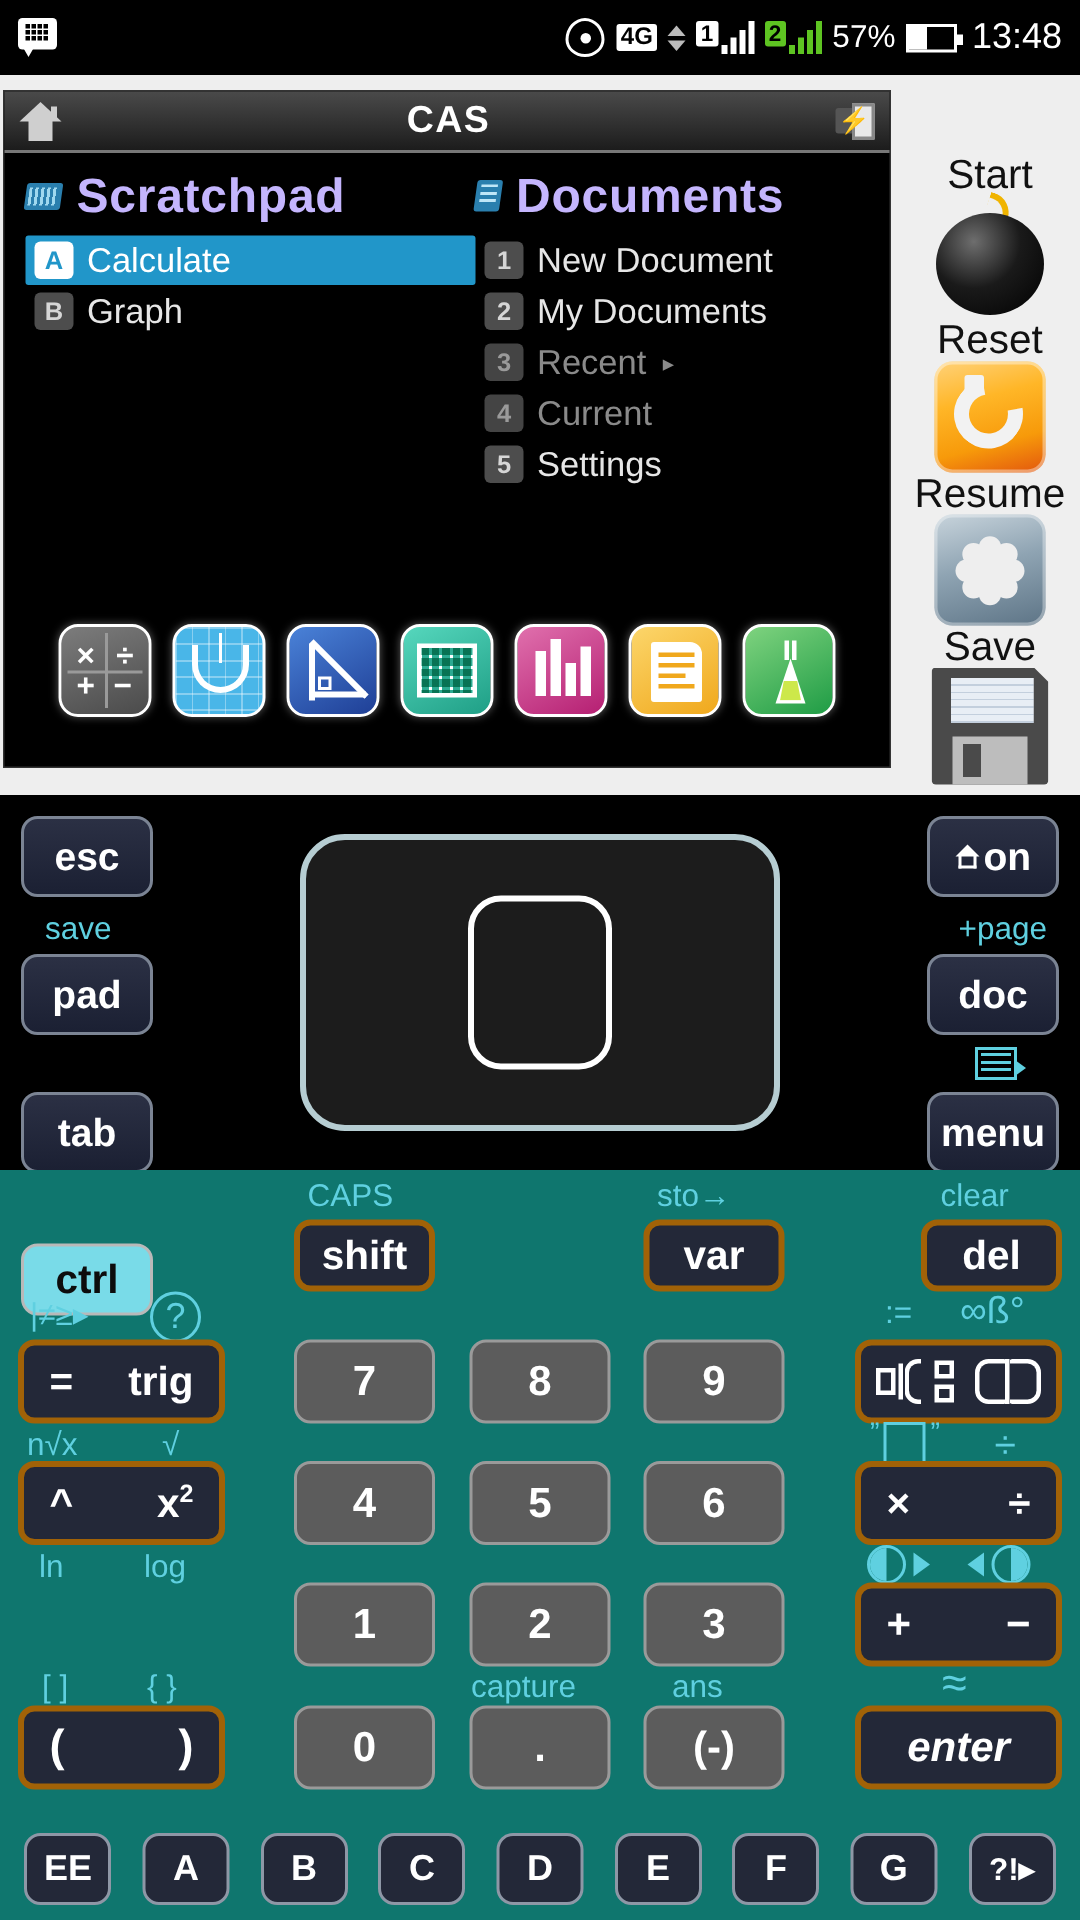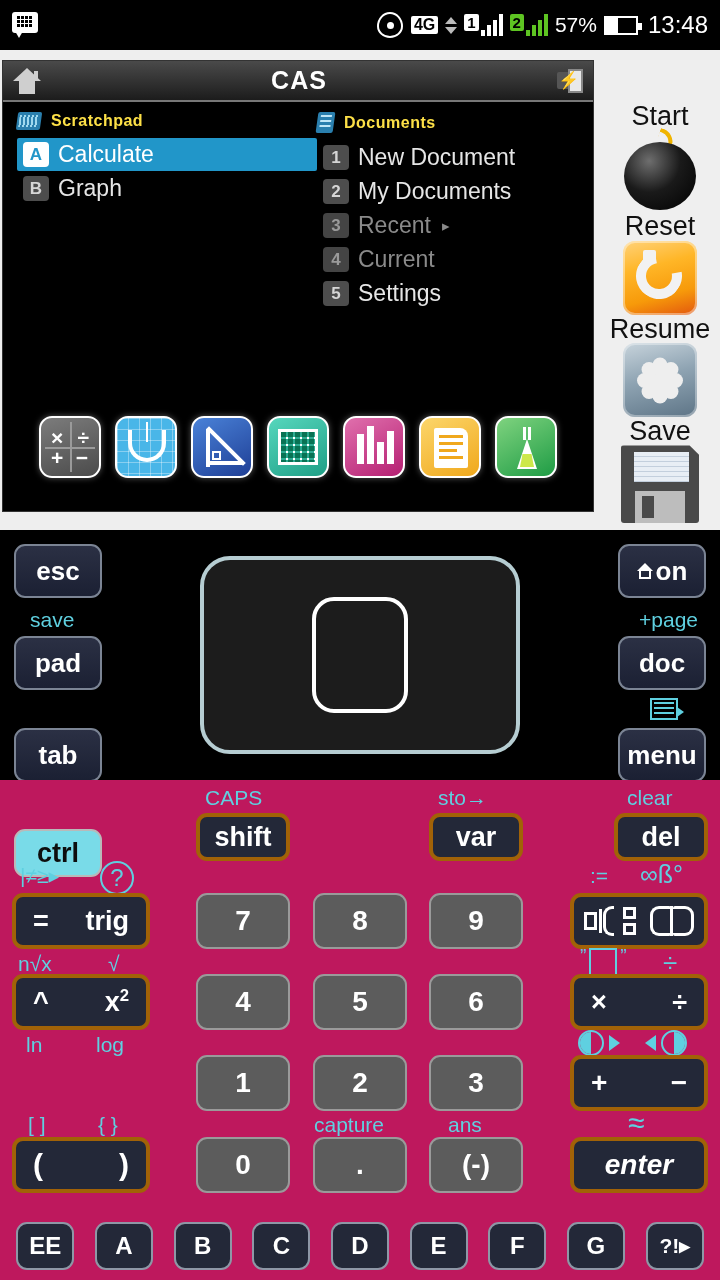--- a/index.html
+++ b/index.html
@@ -89,21 +89,21 @@
   .batt-ico { width:26px;height:26px; position:relative; }
   .batt-ico .gear { position:absolute; left:0; top:4px; width:14px;height:17px; background:#555; border-radius:2px; }
   .batt-ico .cell { position:absolute; right:0; top:1px; width:15px;height:24px; background:#e9e9e9; border:2px solid #888; }
   .batt-ico .bolt { position:absolute; right:3px; top:4px; color:#27c23c; font-size:17px; line-height:17px; font-weight:bold; }
 
   .nspire-body { padding: 10px 14px; position:relative; height: 410px; }
   .cols { display:flex; }
   .col-left { width: 300px; }
   .col-right { width: 260px; }
   .sect-head { display:flex; align-items:center; gap:10px; margin-bottom: 8px; }
-  .sect-head .lbl { color:#fde047; font-size:16px; font-weight:bold; letter-spacing:.5px; }
+  .sect-head .lbl { color:#c4b5fd; font-size:32px; font-weight:bold; letter-spacing:.5px; }
   .ico-scratch { width:24px;height:18px; background:#2a7fae; position:relative; border-radius:2px; transform: skewX(-8deg); }
   .ico-scratch:after {
     content:""; position:absolute; left:2px; top:3px; right:3px; bottom:3px;
     background: repeating-linear-gradient(90deg,#9fd8ef 0 2px,#2a7fae 2px 4px);
   }
   .ico-doc { width:17px;height:21px; background:#2a7fae; border-radius:2px; position:relative; transform: skewX(-8deg); }
   .ico-doc:after {
     content:""; position:absolute; left:3px; top:3px; right:3px; bottom:4px;
     background: repeating-linear-gradient(180deg,#bfe6f7 0 2px,#2a7fae 2px 5px);
   }
@@ -247,21 +247,21 @@
   .pglist-ico { width:28px;height:22px; border:2px solid #5fd0e0; position:relative; }
   .pglist-ico:after { content:""; position:absolute; inset:2px;
       background: repeating-linear-gradient(180deg,#5fd0e0 0 2px, transparent 2px 5px); }
   .pglist-ar { position:absolute; right:-8px; top:7px; width:0;height:0;
       border-top:5px solid transparent; border-bottom:5px solid transparent; border-left:7px solid #5fd0e0; }
   .home-g { display:inline-block; width:17px;height:16px; position:relative; margin-right:2px; vertical-align:-2px;}
   .home-g .r { position:absolute;top:0;left:0;width:0;height:0;border-left:8.5px solid transparent;border-right:8.5px solid transparent;border-bottom:8px solid #fff; }
   .home-g .b { position:absolute;top:7px;left:2.5px;width:12px;height:9px;border:2px solid #fff;border-top:none; }
 
   
-  .keypad { position:absolute; left:0; top:780px; width:720px; height:500px; background:#be185d; }
+  .keypad { position:absolute; left:0; top:780px; width:720px; height:500px; background:#0f766e; }
   .key {
     position:absolute; border-radius:11px; display:flex; align-items:center; justify-content:center;
     color:#fff; font-weight:bold;
   }
   .key.dark { background:#232838; border:4px solid #a16207; }
   .key.gray { background:#5c5c5c; border:2px solid #9a9a9a; }
   .key.ctrlon { background:#79dbe8; border:2px solid #b9b9b9; color:#0d0d0d; }
   .slab { position:absolute; color:#5fd0e0; font-size:21px; white-space:nowrap; }
   .kdual { display:flex; width:100%; justify-content:space-between; padding:0 17px; align-items:center; }
   .sup { font-size:.62em; vertical-align:super; }

